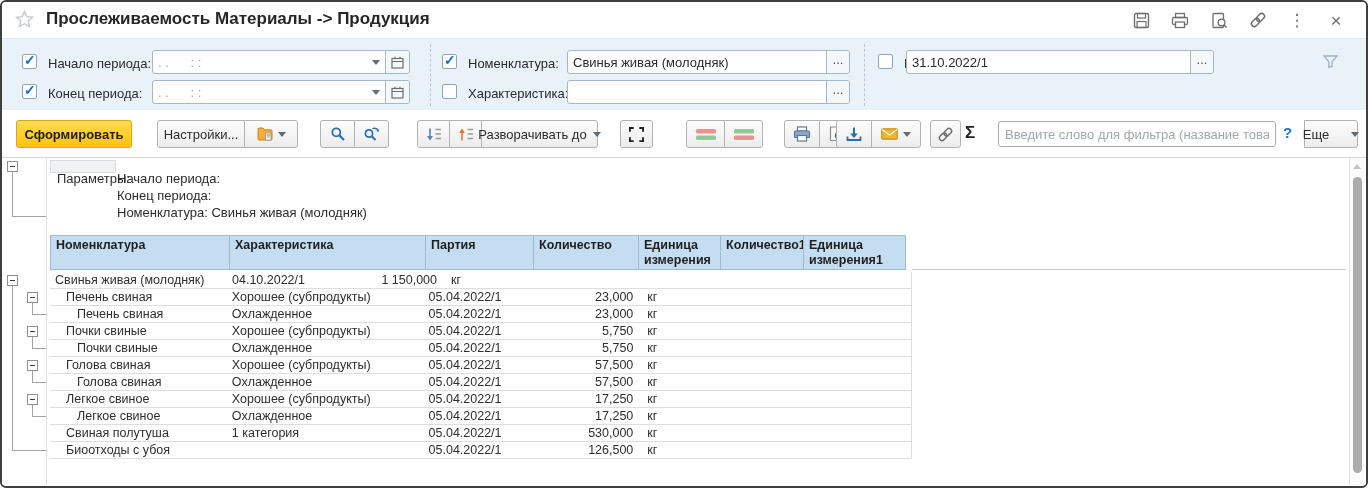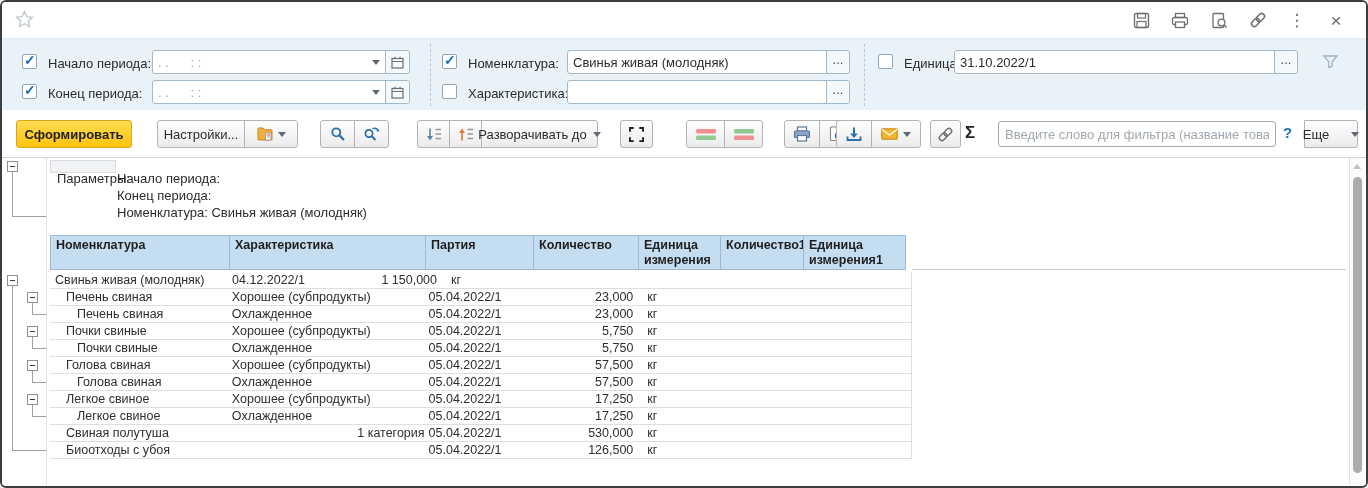--- a/index.html
+++ b/index.html
@@ -75,20 +75,21 @@
 <body>
 
 <div class="window">
 
   <div class="titlebar">
     <span class="star">
       <svg width="19" height="19" viewBox="0 0 19 19">
           <path d="M9.5 1.5l2.4 5.1 5.6.6-4.2 3.8 1.2 5.5-5-2.8-5 2.8 1.2-5.5L1.5 7.2l5.6-.6z" fill="none" stroke="#C2C8D2" stroke-width="1.4"></path>
         </svg>
     </span>
+    <div class="title">Прослеживаемость Материалы -&gt; Продукция</div>
     <div class="tb-icons">
       <span class="ic">
         <svg width="17" height="17" viewBox="0 0 17 17">
             <rect x="1.5" y="1.5" width="14" height="14" rx="1.5" fill="none" stroke="#6E6E6E" stroke-width="1.4"></rect>
             <rect x="4.5" y="1.5" width="8" height="4.5" fill="none" stroke="#6E6E6E" stroke-width="1.2"></rect>
             <rect x="4" y="9.5" width="9" height="6" fill="none" stroke="#6E6E6E" stroke-width="1.2"></rect>
           </svg>
       </span>
       <span class="ic">
         <svg width="18" height="17" viewBox="0 0 18 17">
@@ -164,21 +165,21 @@
     <div class="fcheck" style="left:440px;top:45px"></div>
     <div class="flabel" style="left:466px;top:47px">Характеристика:</div>
     <div class="fieldbox" style="left:565px;top:41px;width:283px">
       <input class="fld" style="">
       <span class="ellbtn">...</span>
     </div>
     <div class="fsep" style="left:862px"></div>
 
     <div class="fcheck" style="left:876px;top:15px"></div>
     <div class="flabel" style="left:902px;top:17px">Единица:</div>
-    <div class="fieldbox" style="left:952px;top:11px;width:344px">
+    <div class="fieldbox" style="left:904px;top:11px;width:308px">
       <input class="fld" value="31.10.2022/1" style="">
       <span class="ellbtn">...</span>
     </div>
     <span class="funnel">
       <svg width="15" height="14" viewBox="0 0 15 14">
           <path d="M1 1h13L9.2 6.8v4.6l-3.4 1V6.8z" fill="none" stroke="#9FB3C6" stroke-width="1.3"></path>
         </svg>
     </span>
   </div>
 
@@ -335,21 +336,21 @@
         <div class="thcell" style="width: 109px;">Партия</div>
         <div class="thcell" style="width: 106px;">Количество</div>
         <div class="thcell" style="width: 83px;">Единица измерения</div>
         <div class="thcell" style="width: 84px;">Количество1</div>
         <div class="thcell" style="width: 103px;">Единица измерения1</div>
       </div>
     <div class="header-ext"></div>
     <div class="data-rows">
         <div class="trow">
           <div class="tcell c0" style="width: 180px; padding-left: 5px;">Свинья живая (молодняк)</div>
-          <div class="tcell c2" style="width: 109px;">04.12.2022/1</div>
+          <div class="tcell c2" style="width: 109px;">04.10.2022/1</div>
           <div class="tcell c3" style="width: 106px;">1 150,000</div>
           <div class="tcell c4" style="width: 83px;">кг</div>
           <div class="tcell c5" style="width: 84px;"></div>
           <div class="tcell c6" style="width: 103px;"></div>
         </div>
         <div class="trow">
           <div class="tcell c0" style="width: 180px; padding-left: 16px;">Печень свиная</div>
           <div class="tcell c1" style="width: 197px;">Хорошее (субпродукты)</div>
           <div class="tcell c2" style="width: 109px;">05.04.2022/1</div>
           <div class="tcell c3" style="width: 106px;">23,000</div>
@@ -415,21 +416,21 @@
           <div class="tcell c0" style="width: 180px; padding-left: 27px;">Легкое свиное</div>
           <div class="tcell c1" style="width: 197px;">Охлажденное</div>
           <div class="tcell c2" style="width: 109px;">05.04.2022/1</div>
           <div class="tcell c3" style="width: 106px;">17,250</div>
           <div class="tcell c4" style="width: 83px;">кг</div>
           <div class="tcell c5" style="width: 84px;"></div>
           <div class="tcell c6" style="width: 103px;"></div>
         </div>
         <div class="trow">
           <div class="tcell c0" style="width: 180px; padding-left: 16px;">Свиная полутуша</div>
-          <div class="tcell c1" style="width: 197px; text-align: right;">1 категория</div>
+          <div class="tcell c1" style="width: 197px;">1 категория</div>
           <div class="tcell c2" style="width: 109px;">05.04.2022/1</div>
           <div class="tcell c3" style="width: 106px;">530,000</div>
           <div class="tcell c4" style="width: 83px;">кг</div>
           <div class="tcell c5" style="width: 84px;"></div>
           <div class="tcell c6" style="width: 103px;"></div>
         </div>
         <div class="trow">
           <div class="tcell c0" style="width: 180px; padding-left: 16px;">Биоотходы с убоя</div>
           <div class="tcell c1" style="width: 197px;"></div>
           <div class="tcell c2" style="width: 109px;">05.04.2022/1</div>

